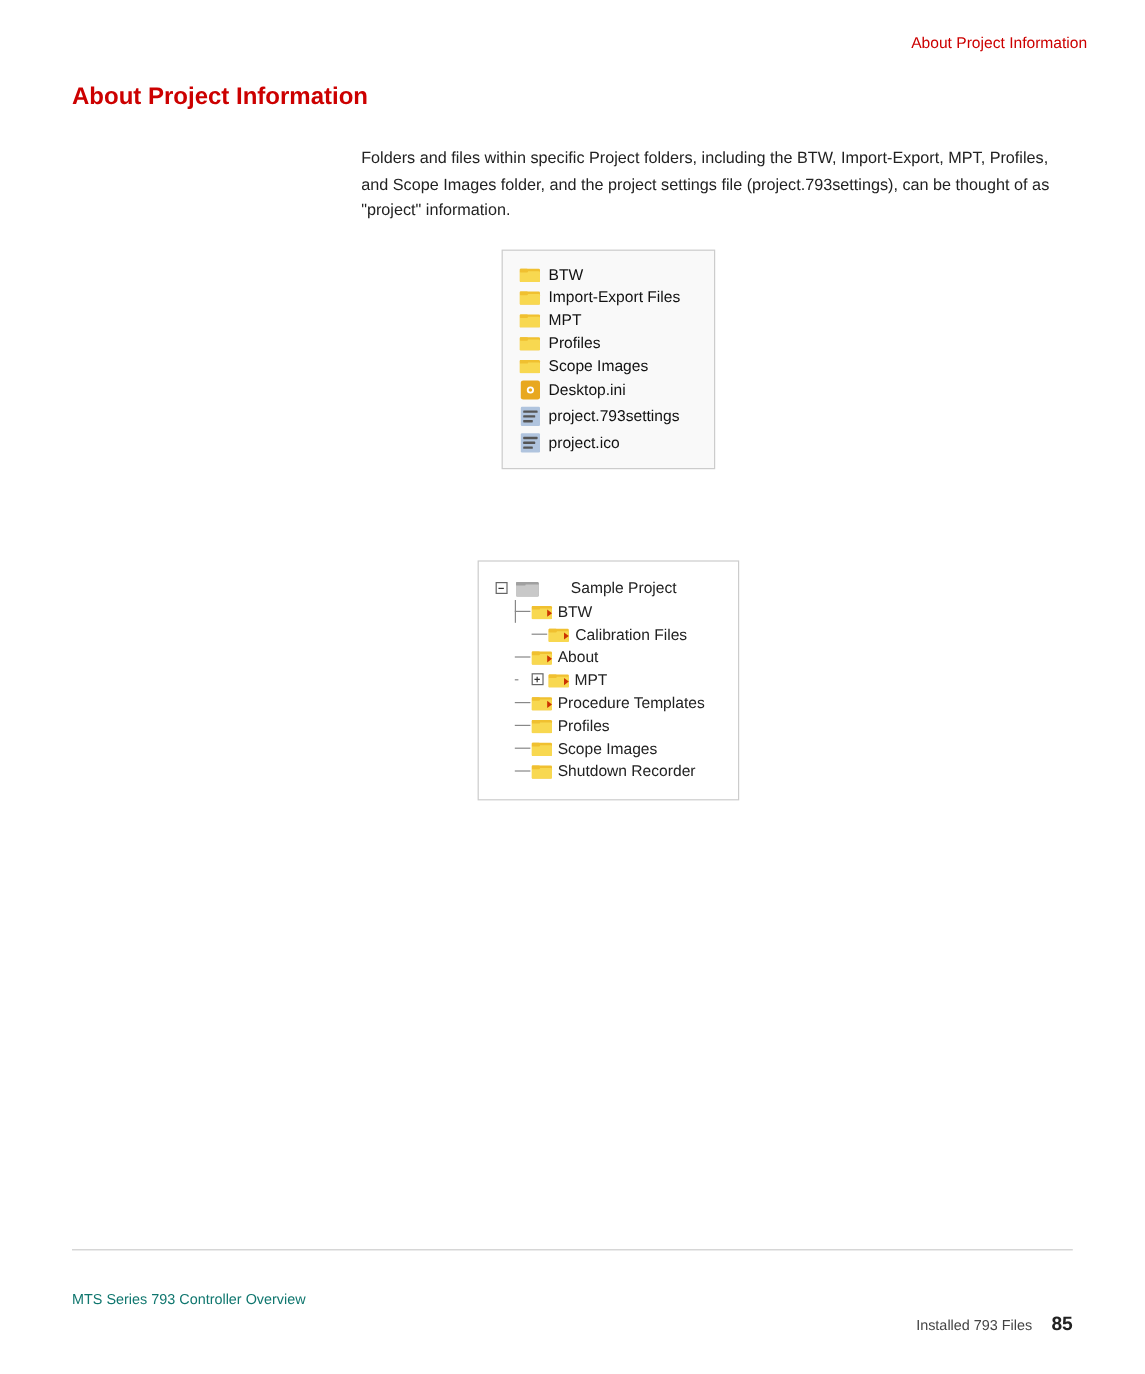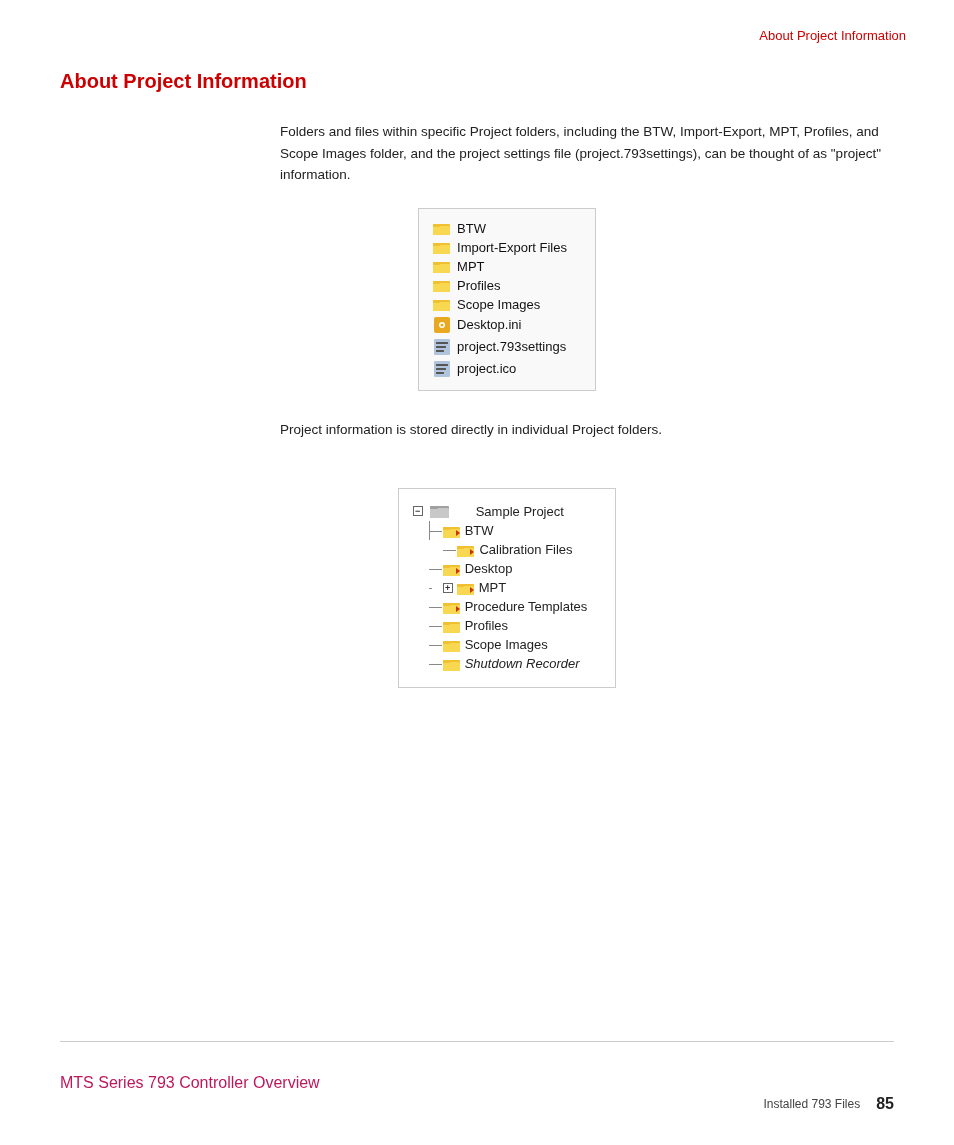--- a/index.html
+++ b/index.html
@@ -47,20 +47,21 @@
 
     .left-label-text {
       color: #cc0000;
       font-weight: bold;
       font-size: 13.5px;
       line-height: 1.5;
     }
 
     .right-content {
       flex: 1;
+      margin-left: 21px;
     }
 
     .body-text {
       font-size: 13.5px;
       line-height: 1.6;
       color: #222;
       margin-bottom: 0;
     }
 
     .section-gap {
@@ -130,22 +131,22 @@
       left: 60px;
       right: 60px;
       display: flex;
       justify-content: space-between;
       align-items: center;
       border-top: 1px solid #cccccc;
       padding-top: 10px;
     }
 
     .footer-left {
-      font-size: 16px;
-      color: #be185d;
+      font-size: 12px;
+      color: #0f766e;
     }
 
     .footer-right {
       font-size: 12px;
       color: #444;
       display: flex;
       gap: 16px;
       align-items: center;
       margin-top: 43px;
     }
@@ -245,26 +246,20 @@
           <rect x="1" y="1" width="16" height="16" rx="1" fill="#b0c4de"></rect>
           <rect x="3" y="4" width="12" height="2" rx="0.5" fill="#555"></rect>
           <rect x="3" y="8" width="10" height="2" rx="0.5" fill="#555"></rect>
           <rect x="3" y="12" width="8" height="2" rx="0.5" fill="#555"></rect>
         </svg>
         <span>project.ico</span>
       </div>
     </div>
   </div>
 
-  <div class="two-col" style="margin-top: 8px;">
-    <div class="left-label"></div>
-    <div class="right-content">
-      <p class="body-text">Project information is stored directly in individual Project folders.</p>
-    </div>
-  </div>
 
   <div class="section-gap"></div>
 
   <div class="two-col">
   </div>
 
   <div style="display:flex; justify-content: center; margin: 6px 0 10px 0;">
     <div class="tree-box">
 
       <div style="display:flex; align-items:center; gap:5px; margin-bottom:2px;">
@@ -309,21 +304,21 @@
 
         <div style="display:flex; align-items:center; gap:0; padding-left:0; position:relative;">
           <div style="display:flex; align-items:center; gap:4px; padding: 2px 0 2px 14px; position:relative;">
             <span style="position:absolute; left:0; top:50%; width:13px; height:1px; background:#888;"></span>
             <svg width="18" height="14" viewBox="0 0 18 14">
               <rect x="0" y="3" width="17" height="11" rx="1" fill="#f0c030"></rect>
               <rect x="0" y="5" width="17" height="9" rx="1" fill="#f8d850"></rect>
               <rect x="0" y="3" width="7" height="3" rx="1" fill="#f0c030"></rect>
               <polygon points="13,6 17,9 13,12" fill="#cc3300"></polygon>
             </svg>
-            <span style="font-size:13px;">Desktop</span>
+            <span style="font-size:13px;">About</span>
           </div>
         </div>
 
         <div style="display:flex; align-items:center; gap:0; padding-left:0; position:relative;">
           <div style="display:flex; align-items:center; gap:4px; padding: 2px 0 2px 14px; position:relative;">
             <span style="position:absolute; left:0; top:50%; width:3px; height:1px; background:#888;"></span>
             <span class="expand-box">+</span>
             <svg width="18" height="14" viewBox="0 0 18 14">
               <rect x="0" y="3" width="17" height="11" rx="1" fill="#f0c030"></rect>
               <rect x="0" y="5" width="17" height="9" rx="1" fill="#f8d850"></rect>
@@ -365,21 +360,21 @@
             <svg width="18" height="14" viewBox="0 0 18 14">
               <rect x="0" y="3" width="17" height="11" rx="1" fill="#f0c030"></rect>
               <rect x="0" y="5" width="17" height="9" rx="1" fill="#f8d850"></rect>
               <rect x="0" y="3" width="7" height="3" rx="1" fill="#f0c030"></rect>
             </svg>
             <span style="font-size:13px;">Scope Images</span>
           </div>
         </div>
 
         <div style="display:flex; align-items:center; gap:0; padding-left:0; position:relative;">
-          <div style="display:flex; align-items:center; gap:4px; padding: 2px 0 2px 14px; position:relative;font-style:italic;">
+          <div style="display:flex; align-items:center; gap:4px; padding: 2px 0 2px 14px; position:relative;">
             <span style="position:absolute; left:0; top:50%; width:13px; height:1px; background:#888;"></span>
             <svg width="18" height="14" viewBox="0 0 18 14">
               <rect x="0" y="3" width="17" height="11" rx="1" fill="#f0c030"></rect>
               <rect x="0" y="5" width="17" height="9" rx="1" fill="#f8d850"></rect>
               <rect x="0" y="3" width="7" height="3" rx="1" fill="#f0c030"></rect>
             </svg>
             <span style="font-size:13px;">Shutdown Recorder</span>
           </div>
         </div>
       </div>

